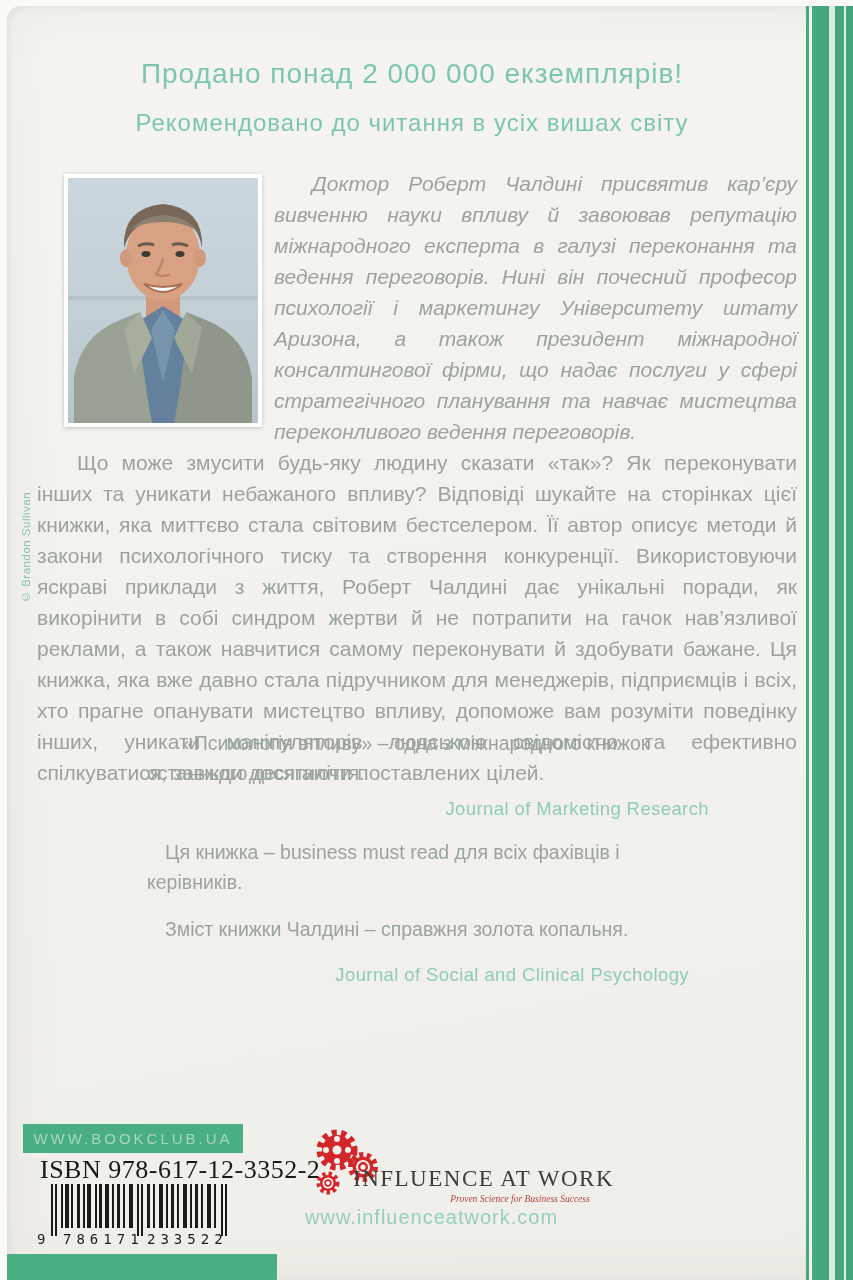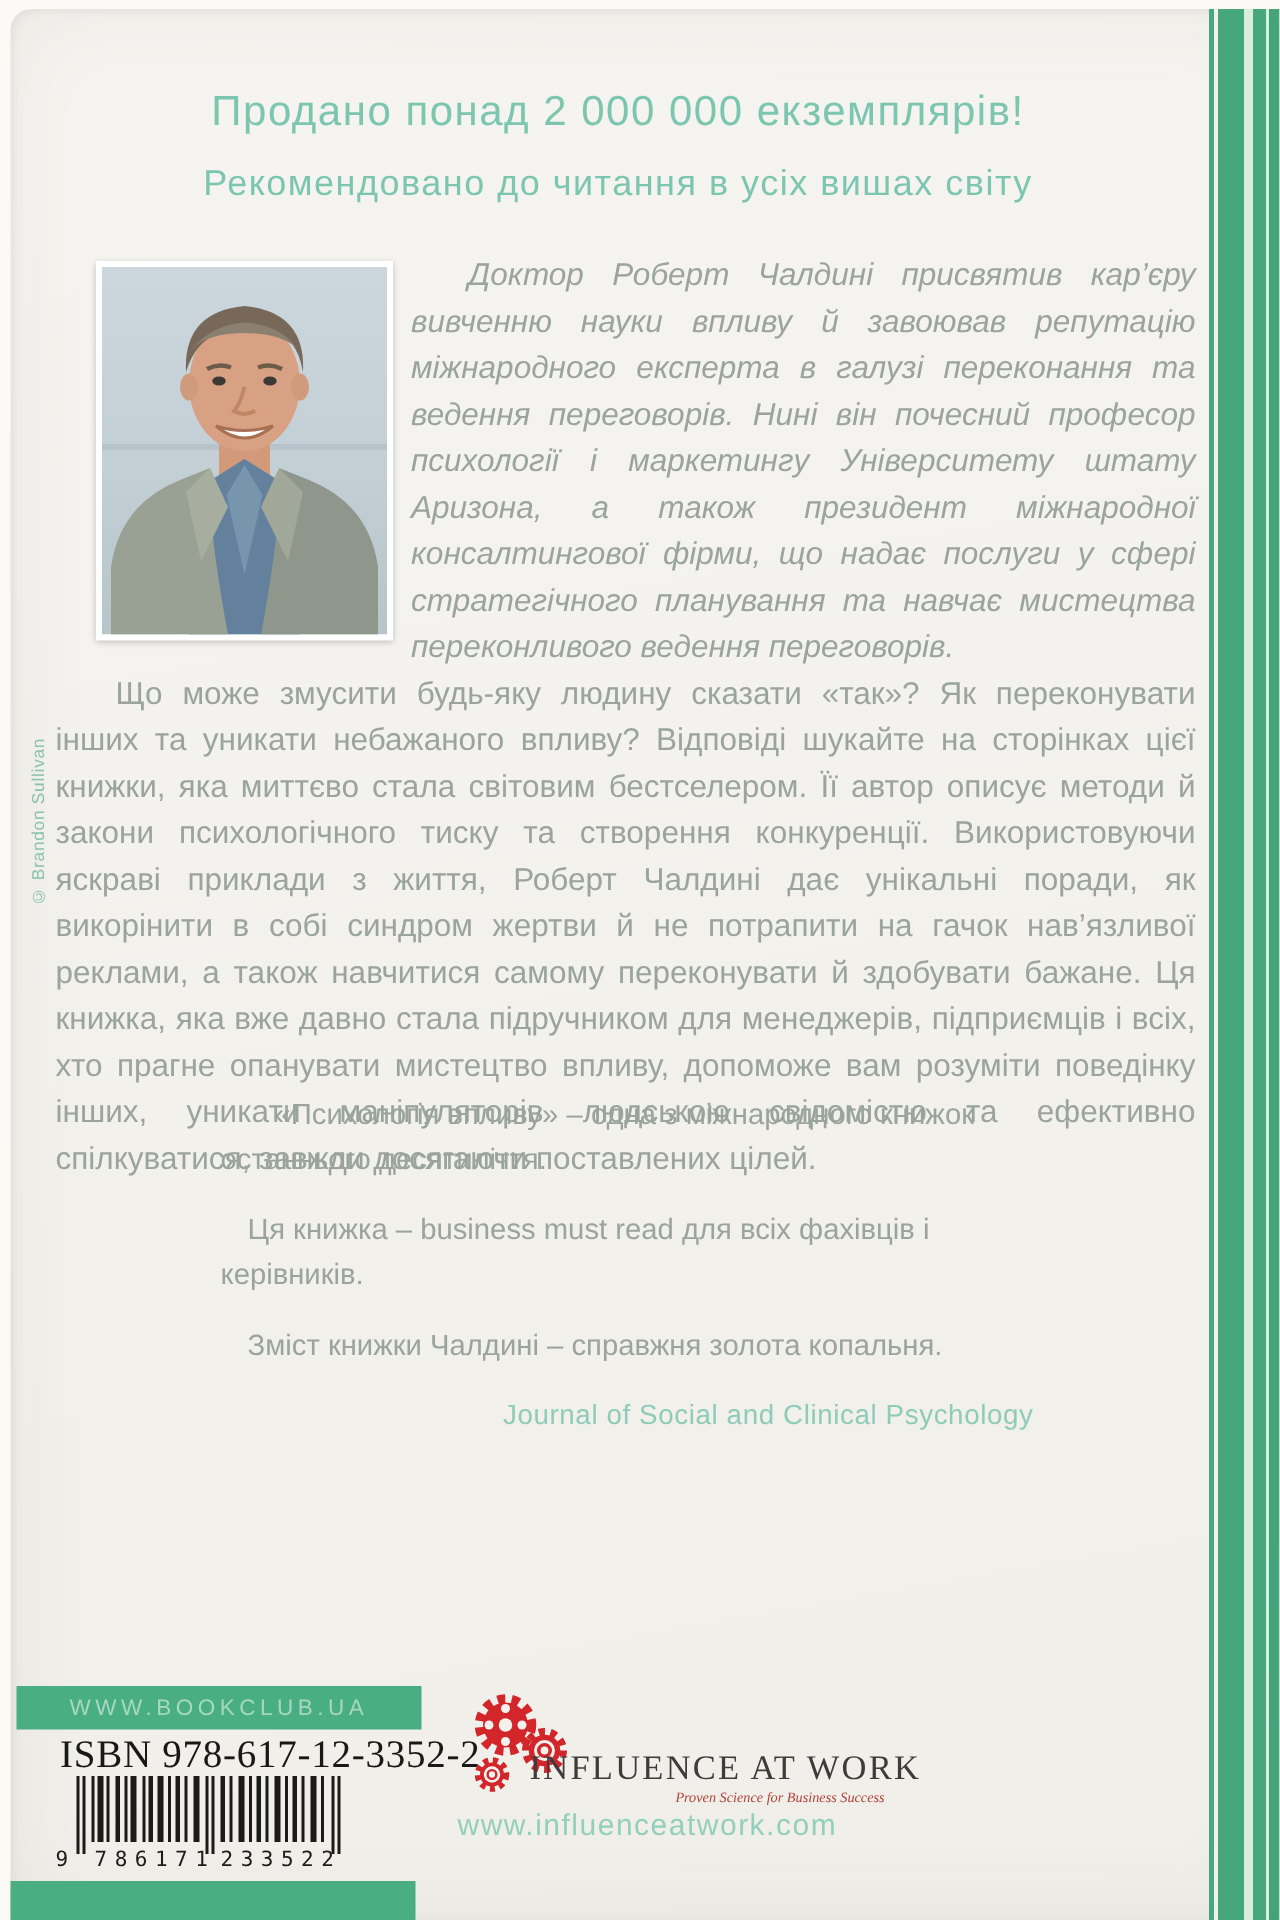--- a/index.html
+++ b/index.html
@@ -55,21 +55,21 @@
   
   .reviews{position:absolute;left:140px;top:722px;width:562px;color:#9aa49d;font-weight:300;}
   .review{margin:0 0 17px 0;}
   .review .quote{margin:0;font-size:19.5px;line-height:30px;text-align:left;}
   .review.r1 .quote{text-indent:36px;}
   .review.r2 .quote,.review.r3 .quote{text-indent:18px;}
   .review .source{margin-top:10px;text-align:right;font-size:18.5px;color:#8ecbba;letter-spacing:.4px;}
   .review.r3 .source{padding-right:20px;margin-top:20px;}
   
   .bookclub-bar{
-    position:absolute;left:4px;top:1118px;width:270px;height:29px;
+    position:absolute;left:16px;top:1118px;width:220px;height:29px;
     background:#49ae81;display:flex;align-items:center;justify-content:center;
   }
   .bookclub-bar span{color:#a6d8c0;font-size:15px;letter-spacing:3px;font-weight:300;}
   .isbn{
     position:absolute;left:33px;top:1149px;
     font-family:"Liberation Serif", serif;font-size:26px;color:#181818;letter-spacing:.5px;
   }
   .barcode{position:absolute;left:30px;top:1178px;}
   .bottom-block{position:absolute;left:0;top:1248px;width:270px;height:32px;background:#49ae81;}
   .logo{position:absolute;left:298px;top:1116px;width:330px;}
@@ -141,20 +141,21 @@
         <path d="M76,106 Q95,122 114,106 Q95,112 76,106 Z" fill="#ffffff" stroke="#a96f52" stroke-width="2"></path>
       </svg>
     </div>
     <p class="para p1">Доктор Роберт Чалдині присвятив кар’єру вивченню науки впливу й завоював репутацію міжнародного експерта в галузі переконання та ведення переговорів. Нині він почесний професор психології і маркетингу Університету штату Аризона, а також президент міжнародної консалтингової фірми, що надає послуги у сфері стратегічного планування та навчає мистецтва переконливого ведення переговорів.</p>
     <p class="para p2">Що може змусити будь-яку людину сказати «так»? Як переконувати інших та уникати небажаного впливу? Відповіді шукайте на сторінках цієї книжки, яка миттєво стала світовим бестселером. Її автор описує методи й закони психологічного тиску та створення конкуренції. Використовуючи яскраві приклади з життя, Роберт Чалдині дає унікальні поради, як викорінити в собі синдром жертви й не потрапити на гачок нав’язливої реклами, а також навчитися самому переконувати й здобувати бажане. Ця книжка, яка вже давно стала підручником для менеджерів, підприємців і всіх, хто прагне опанувати мистецтво впливу, допоможе вам розуміти поведінку інших, уникати маніпуляторів людською свідомістю та ефективно спілкуватися, завжди досягаючи поставлених цілей.</p>
   </div>
 
   <div class="reviews">
     <blockquote class="review r1">
       <p class="quote">«Психологія впливу» – одна з міжнародного книжок останнього десятиліття.</p>
+      <div class="source">Journal of Marketing Research</div>
     </blockquote>
     <blockquote class="review r2">
       <p class="quote">Ця книжка – business must read для всіх фахівців і керівників.</p>
     </blockquote>
     <blockquote class="review r3">
       <p class="quote">Зміст книжки Чалдині – справжня золота копальня.</p>
       <div class="source">Journal of Social and Clinical Psychology</div>
     </blockquote>
   </div>
 

